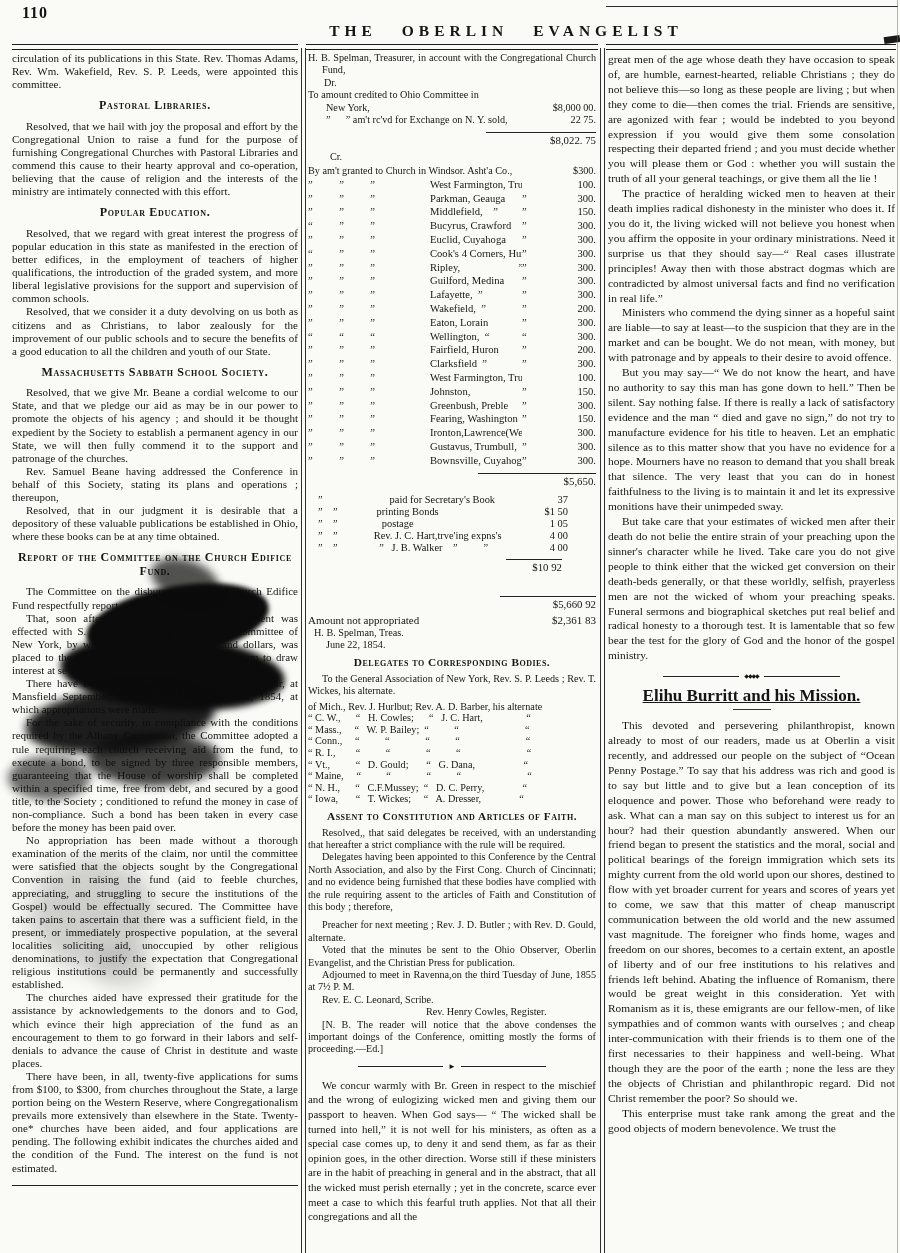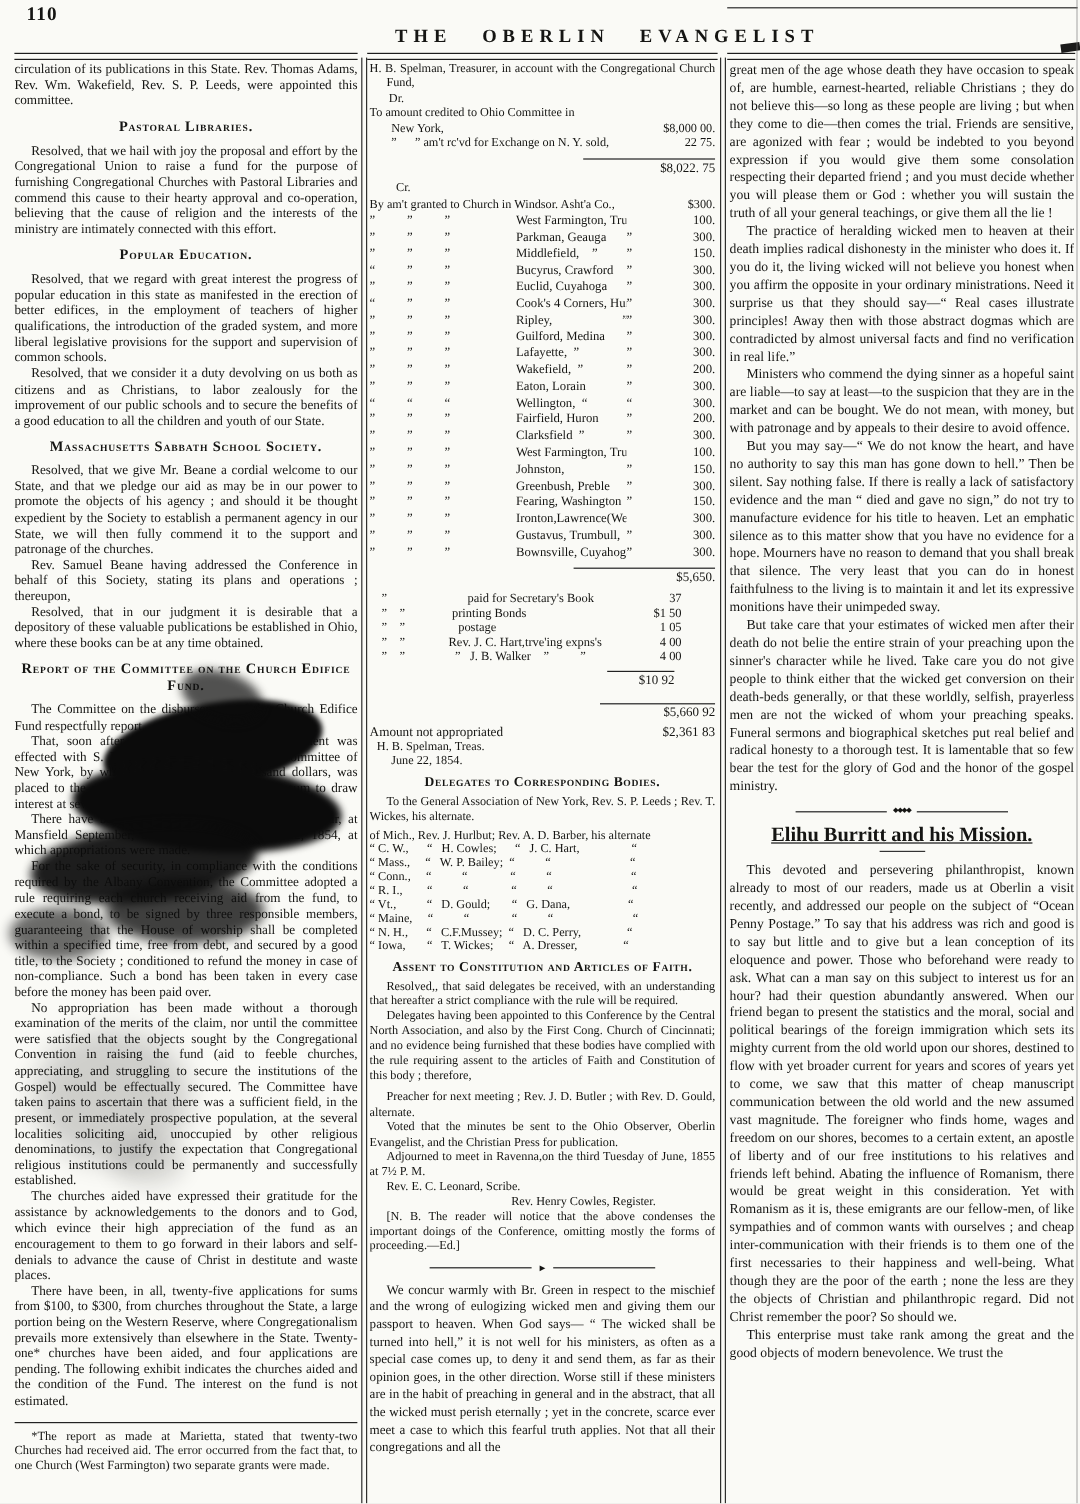--- a/index.html
+++ b/index.html
@@ -99,21 +99,20 @@
     <p class="t ind">Resolved, that in our judgment it is desirable that a depository of these valuable publications be established in Ohio, where these books can be at any time obtained.</p>
     <div class="sc">Report of the Committee on the Church Edifice Fund.</div>
     <p class="t ind">The Committee on the disbursement of the Church Edifice Fund respectfully report,</p>
     <p class="t ind">That, soon after their appointment, an arrangement was effected with S. B. Chittenden, of the Central Committee of New York, by which the sum of eight thousand dollars, was placed to the credit of the Ohio Committee, this sum to draw interest at seven per-cent until drawn out for use.</p>
     <p class="t ind">There have been meetings of the Committee this year, at Mansfield September, and at Columbus March 22, 1854, at which appropriations were made.</p>
     <p class="t ind">For the sake of security, in compliance with the conditions required by the Albany Convention, the Committee adopted a rule requiring each church receiving aid from the fund, to execute a bond, to be signed by three responsible members, guaranteeing that the House of worship shall be completed within a specified time, free from debt, and secured by a good title, to the Society ; conditioned to refund the money in case of non-compliance.  Such a bond has been taken in every case before the money has been paid over.</p>
     <p class="t ind">No appropriation has been made without a thorough examination of the merits of the claim, nor until the committee were satisfied that the objects sought by the Congregational Convention in raising the fund (aid to feeble churches, appreciating, and struggling to secure the institutions of the Gospel) would be effectually secured. The Committee have taken pains to ascertain that there was a sufficient field, in the present, or immediately prospective population, at the several localities soliciting aid, unoccupied by other religious denominations, to justify the expectation that Congregational religious institutions could be permanently and successfully established.</p>
     <p class="t ind">The churches aided have expressed their gratitude for the assistance by acknowledgements to the donors and to God, which evince their high appreciation of the fund as an encouragement to them to go forward in their labors and self-denials to advance the cause of Christ in destitute and waste places.</p>
     <p class="t ind">There have been, in all, twenty-five applications for sums from $100, to $300, from churches throughout the State, a large portion being on the Western Reserve, where Congregationalism prevails more extensively than elsewhere in the State.  Twenty-one* churches have been aided, and four applications are pending.  The following exhibit indicates the churches aided and the condition of the Fund.  The interest on the fund is not estimated.</p>
     <div class="fnrule"></div>
-    <p class="fn ind">*The report as made at Marietta, stated that twenty-two Churches had received aid.  The error occurred from the fact that, to one Church (West Farmington) two separate grants were made.</p>
   </div>
 
   <div class="col" id="c2">
     <p class="tt hang">H. B. Spelman, Treasurer, in account with the Congregational Church Fund,</p>
     <div class="tt drlbl">Dr.</div>
     <p class="tt">To amount credited to Ohio Committee in</p>
     <div class="arow tt">
       <span class="l pl18">New York,</span>
       <span class="r">$8,000 00.</span>
     </div>
@@ -312,21 +311,21 @@
         <div class="erow">
           <span class="d">”    ”</span>
           <span class="lbl">  ”   J. B. Walker    ”          ”</span>
           <span class="eamt">4 00</span>
         </div>
       </div>
     <div class="tot" style="padding-right:34px;margin-top:5px;">
       <div class="tline" style="width:56px;margin-right:0;"></div>
       <span>$10 92</span>
     </div>
-    <div class="tot" style="margin-top:12px;">
+    <div class="tot" style="margin-top:22px;">
       <div class="tline" style="width:96px;"></div>
       <span>$5,660 92</span>
     </div>
     <div class="ntr">
       <span class="l">Amount not appropriated</span>
       <span>$2,361 83</span>
     </div>
     <div class="arow tt" style="white-space:normal;">
       <span style="padding-left:6px;">H. B. Spelman, Treas.</span>
     </div>

